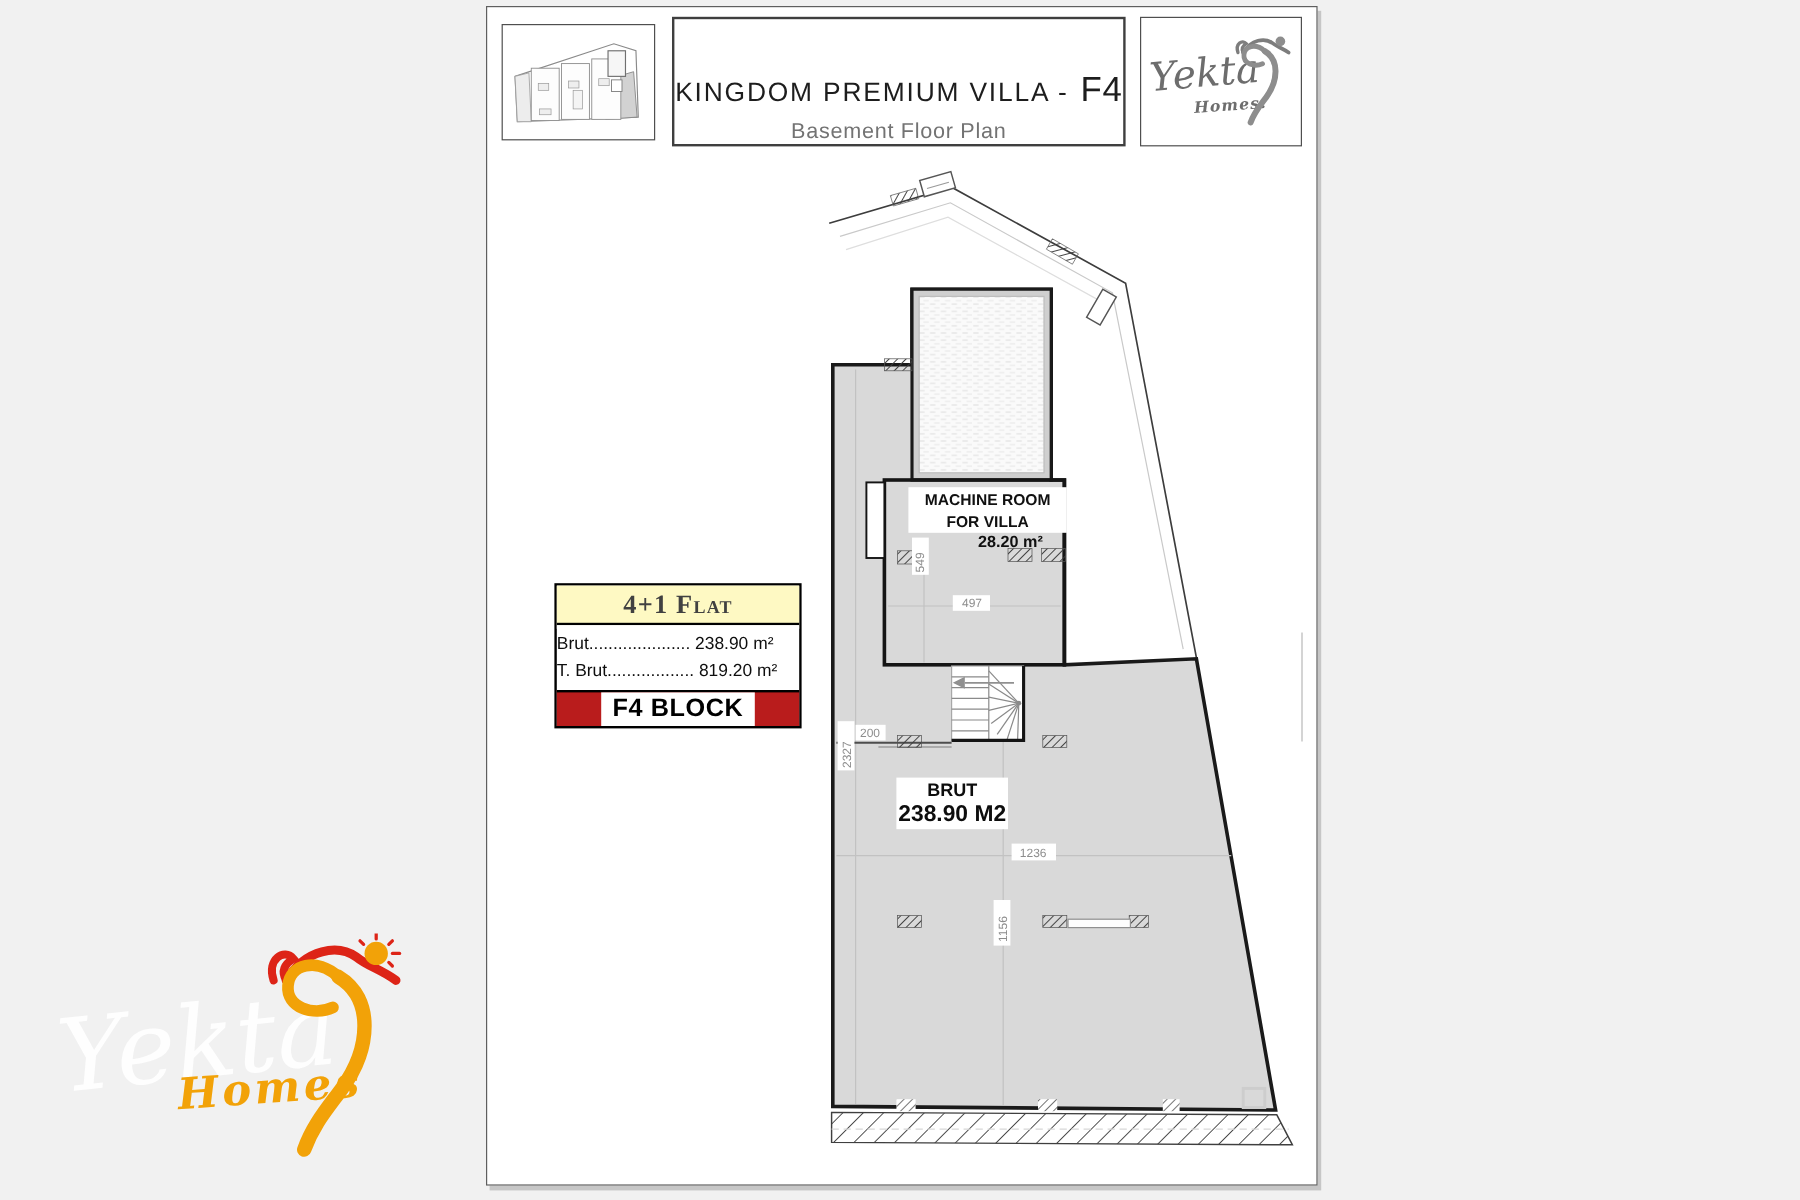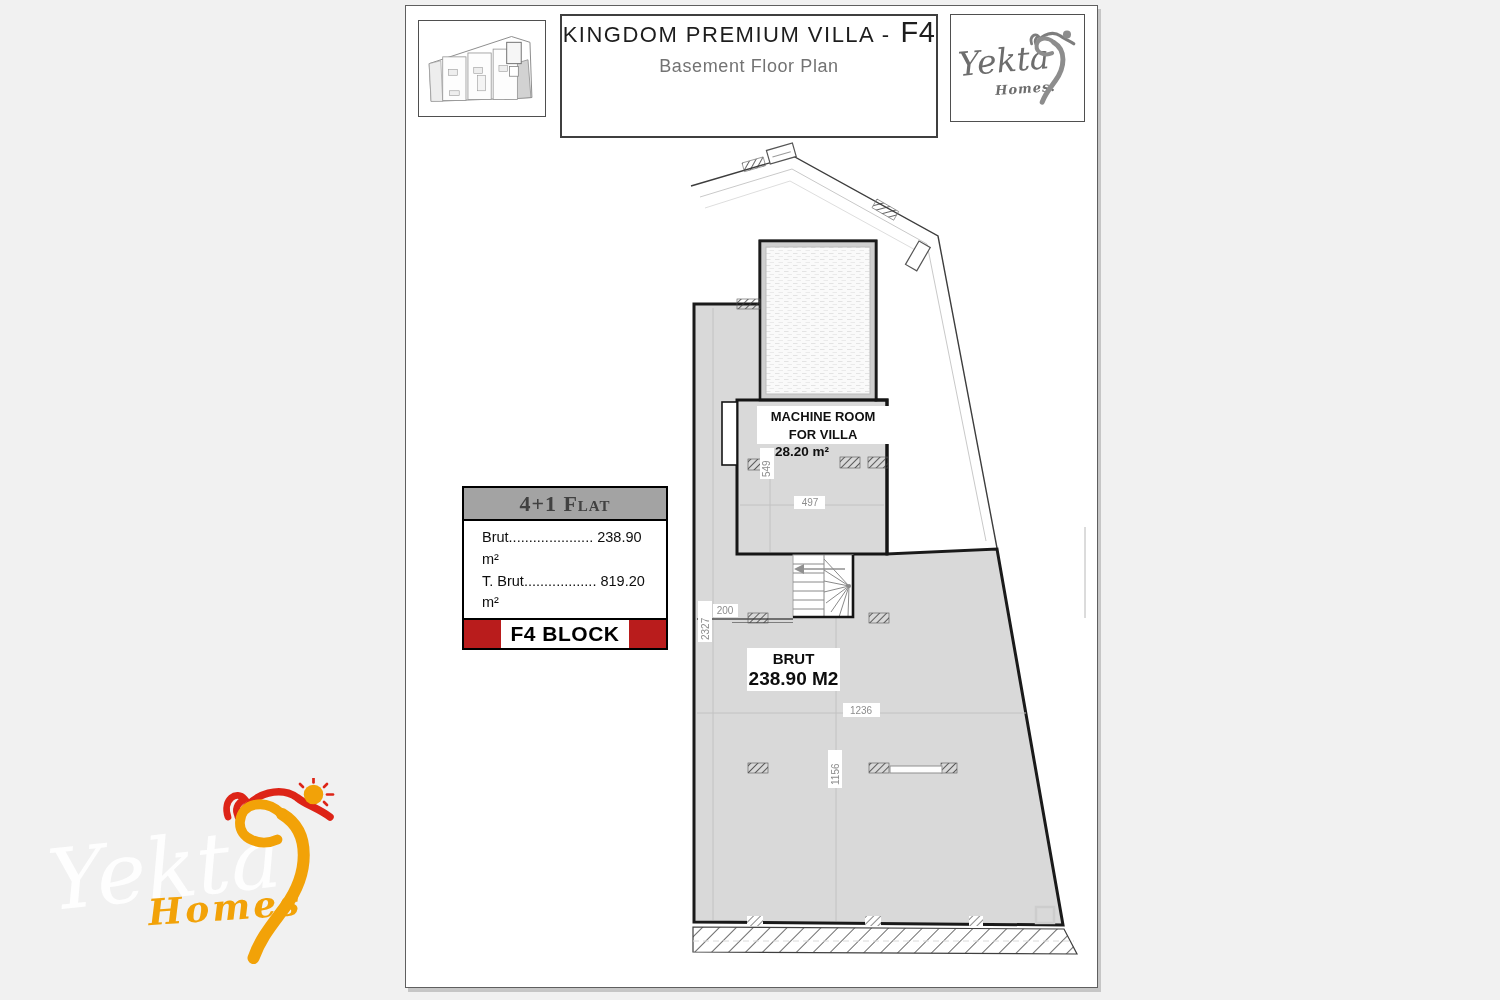--- a/index.html
+++ b/index.html
@@ -8,54 +8,54 @@
     background:#f1f1f1; overflow:hidden;
     font-family:"Liberation Sans", sans-serif;
   }
   .page {
     position:absolute; left:405px; top:5px; width:693px; height:983px;
     background:#ffffff; border:1.5px solid #5f5f5f; box-sizing:border-box;
     box-shadow:3px 4px 0 #c6c6c6;
   }
   .hbox { position:absolute; background:#fff; box-sizing:border-box; }
   .thumb-box { left:418px; top:20px; width:128px; height:97px; border:1.5px solid #4f4f4f; }
-  .title-box { left:560px; top:14px; width:378px; height:124px; border:2px solid #3f3f3f;
-    display:flex; flex-direction:column; align-items:center; justify-content:flex-start; gap:7px; }
+  .title-box { left:560px; top:14px; width:378px; height:108px; border:2px solid #3f3f3f;
+    display:flex; flex-direction:column; align-items:center; justify-content:flex-end; gap:7px; }
   .logo-box { left:950px; top:14px; width:135px; height:108px; border:1.5px solid #4f4f4f; }
   .title-main { font-size:22px; letter-spacing:1.5px; color:#1d1d1d; white-space:nowrap; display:flex; align-items:baseline; }
   .title-block { font-size:29px; letter-spacing:0.5px; margin-left:10px; }
   .title-sub { font-size:18px; letter-spacing:0.6px; color:#737373; }
 
   
   .hl-yekta { position:absolute; left:7px; top:26px; font-family:"DejaVu Serif",serif; font-style:italic;
     font-size:33px; color:#6d6d6d; transform:rotate(-5deg); }
   .hl-homes { position:absolute; left:44px; top:66px; font-family:"DejaVu Serif",serif; font-style:italic;
     font-weight:bold; font-size:13px; color:#6d6d6d; letter-spacing:1px; transform:rotate(-4deg); }
 
   
   .info-table { position:absolute; left:462px; top:486px; width:206px; background:#fff;
     border:2.5px solid #000; box-sizing:border-box; }
-  .t-flat { height:31px; background:#a3a3a3; border-bottom:2px solid #000;
+  .t-flat { height:31px; background:#fef9c3; border-bottom:2px solid #000;
     font-family:"Liberation Serif",serif; font-variant:small-caps; font-weight:bold;
     font-size:22px; color:#414141; display:flex; align-items:center; justify-content:center; letter-spacing:1px; }
   .t-gap { height:3px; background:#fff; }
   .t-floor { height:27px; border-top:2px solid #000; border-bottom:2px solid #000;
     font-size:16px; font-weight:bold; letter-spacing:0.5px; color:#0c0c0c;
     display:flex; align-items:center; justify-content:center; }
-  .t-areas { padding:3px 7px 4px 18px; font-size:14.5px; color:#0e0e0e; line-height:1.5; }
+  .t-areas { padding:3px 7px 4px 0; font-size:14.5px; color:#0e0e0e; line-height:1.5; }
   .t-block { height:28px; border-top:2px solid #000; background:#b91c1c; position:relative;
     display:flex; align-items:center; justify-content:center; }
   .t-block-white { position:absolute; left:37px; right:37px; top:0; bottom:0; background:#fff; }
   .t-block-text { position:relative; font-size:21px; font-weight:bold; color:#000; letter-spacing:0.5px; }
 
   
   .plan-label { position:absolute; box-sizing:border-box; }
   .machine-label { left:757px; top:406px; width:132px; background:#fff; text-align:center;
     font-size:13px; font-weight:600; line-height:1.35; color:#101010; padding:2px 0 1px 0; }
-  .machine-area { left:745px; top:444px; width:114px; text-align:center; font-size:13.5px; font-weight:600; color:#101010; }
+  .machine-area { left:785px; top:444px; width:114px; text-align:center; font-size:13.5px; font-weight:600; color:#101010; }
   .brut-box { left:747px; top:648px; width:93px; height:43px; background:#fff; text-align:center; color:#0d0d0d; }
   .brut-l1 { font-size:15px; font-weight:600; margin-top:2px; }
   .brut-l2 { font-size:19px; font-weight:700; margin-top:1px; white-space:nowrap; }
 
   
   .wm-yekta { position:absolute; left:48px; top:820px; font-family:"DejaVu Serif",serif; font-style:italic;
     font-size:84px; color:#ffffff; transform:rotate(-6deg); opacity:0.96; }
   .wm-homes { position:absolute; left:148px; top:886px; font-family:"DejaVu Serif",serif; font-style:italic;
     font-weight:bold; font-size:36px; color:#F2A208; letter-spacing:3px; transform:rotate(-4deg); }
   svg text { font-family:"Liberation Sans",sans-serif; }

